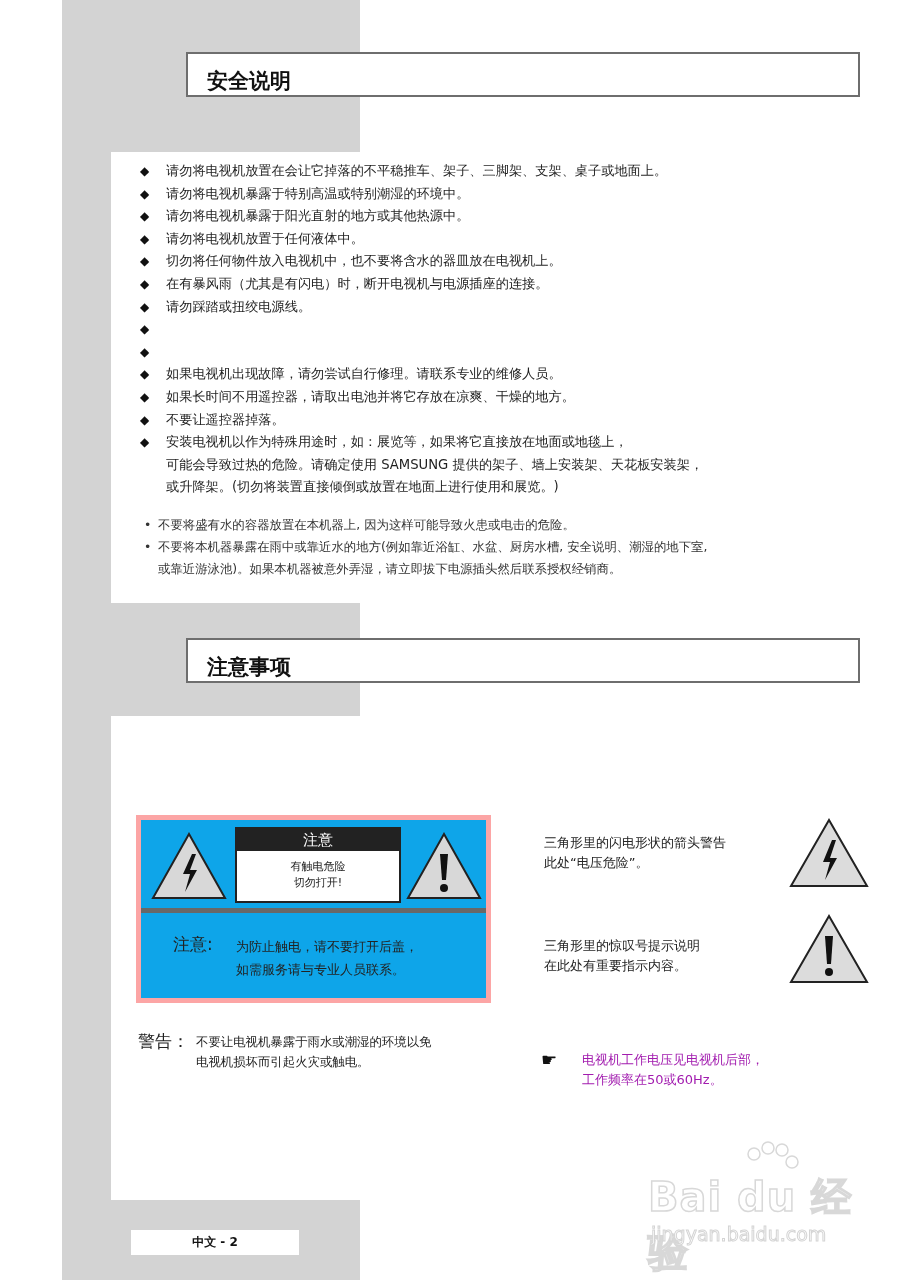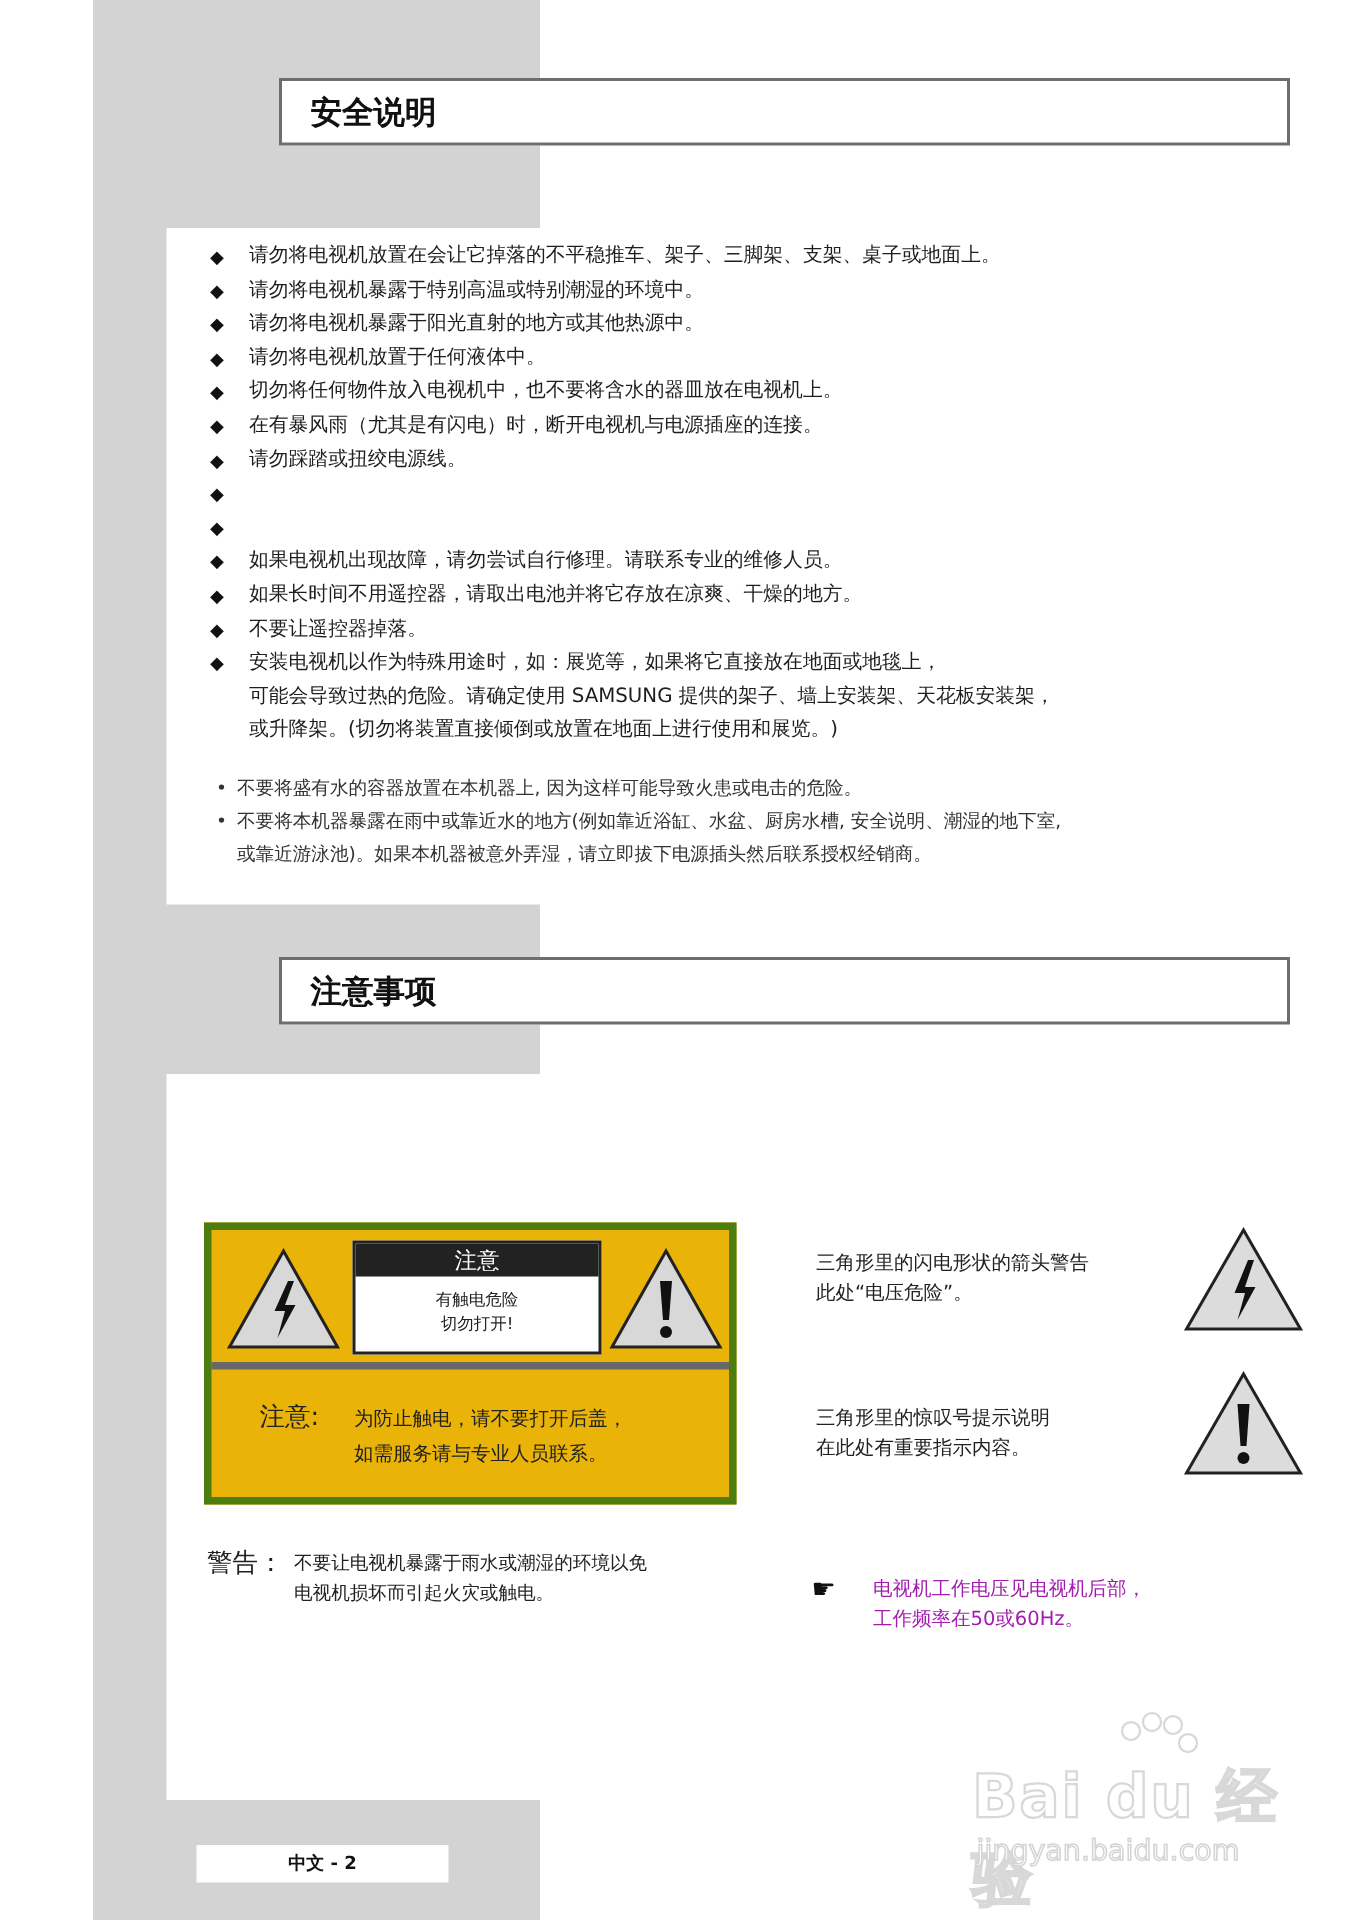--- a/index.html
+++ b/index.html
@@ -8,38 +8,38 @@
 
   .gray { position: absolute; background: #d3d3d3; }
   .strip { left: 62px; top: 0; width: 49px; height: 1280px; }
   .blk-top { left: 62px; top: 0; width: 298px; height: 152px; }
   .blk-mid { left: 62px; top: 603px; width: 298px; height: 113px; }
   .blk-bot { left: 62px; top: 1200px; width: 298px; height: 80px; }
 
   .heading-box {
     position: absolute; left: 186px; width: 674px; height: 45px;
     background: #fff; border: 2px solid #6e6e6e;
-    display: flex; align-items: center; padding-left: 19px;
+    display: flex; align-items: flex-end; padding-left: 19px;
   }
   .heading-box span { font-size: 21px; font-weight: bold; letter-spacing: 0px; color: #111; }
   #h1 { top: 52px; }
   #h2 { top: 638px; }
 
   .bullets { position: absolute; left: 140px; top: 160px; width: 680px; }
   .bullets li { list-style: none; display: flex; font-size: 13.2px; line-height: 22.6px; color: #1e1e1e; }
   .bullets .dia { width: 26px; flex: none; font-size: 12px; color: #111; }
   .bullets .txt { white-space: pre-line; }
 
   .notes { position: absolute; left: 144px; top: 514px; width: 680px; }
   .notes li { list-style: none; display: flex; font-size: 12.4px; line-height: 22px; color: #333; }
   .notes .dot { width: 14px; flex: none; }
   .notes .txt { white-space: pre-line; }
 
   .caution-box { position: absolute; left: 136px; top: 815px; width: 355px; height: 188px;
-    border: 5px solid #4d7c0f; background: #eab308; }
+    border: 5px solid #fca5a5; background: #0ea5e9; }
   .caution-divider { position: absolute; left: 0; top: 88px; width: 100%; height: 5px; background: #686868; }
   .tri { position: absolute; }
   .label-box { position: absolute; left: 94px; top: 7px; width: 166px; height: 76px; border: 2px solid #222; background: #fff; }
   .label-head { height: 22px; background: #222; color: #fff; font-size: 15px; text-align: center; line-height: 22px; }
   .label-body { font-size: 11px; line-height: 16px; text-align: center; padding-top: 8px; color: #222; white-space: pre-line; }
   .caution-title { position: absolute; left: 32px; top: 113px; font-size: 17px; color: #222; }
   .caution-text { position: absolute; left: 95px; top: 115px; font-size: 13px; line-height: 23px; color: #222; white-space: pre-line; }
 
   .warning { position: absolute; left: 138px; top: 1030px; }
   .warning .wt { position: absolute; left: 0; top: 0; font-size: 17px; color: #222; white-space: nowrap; }

